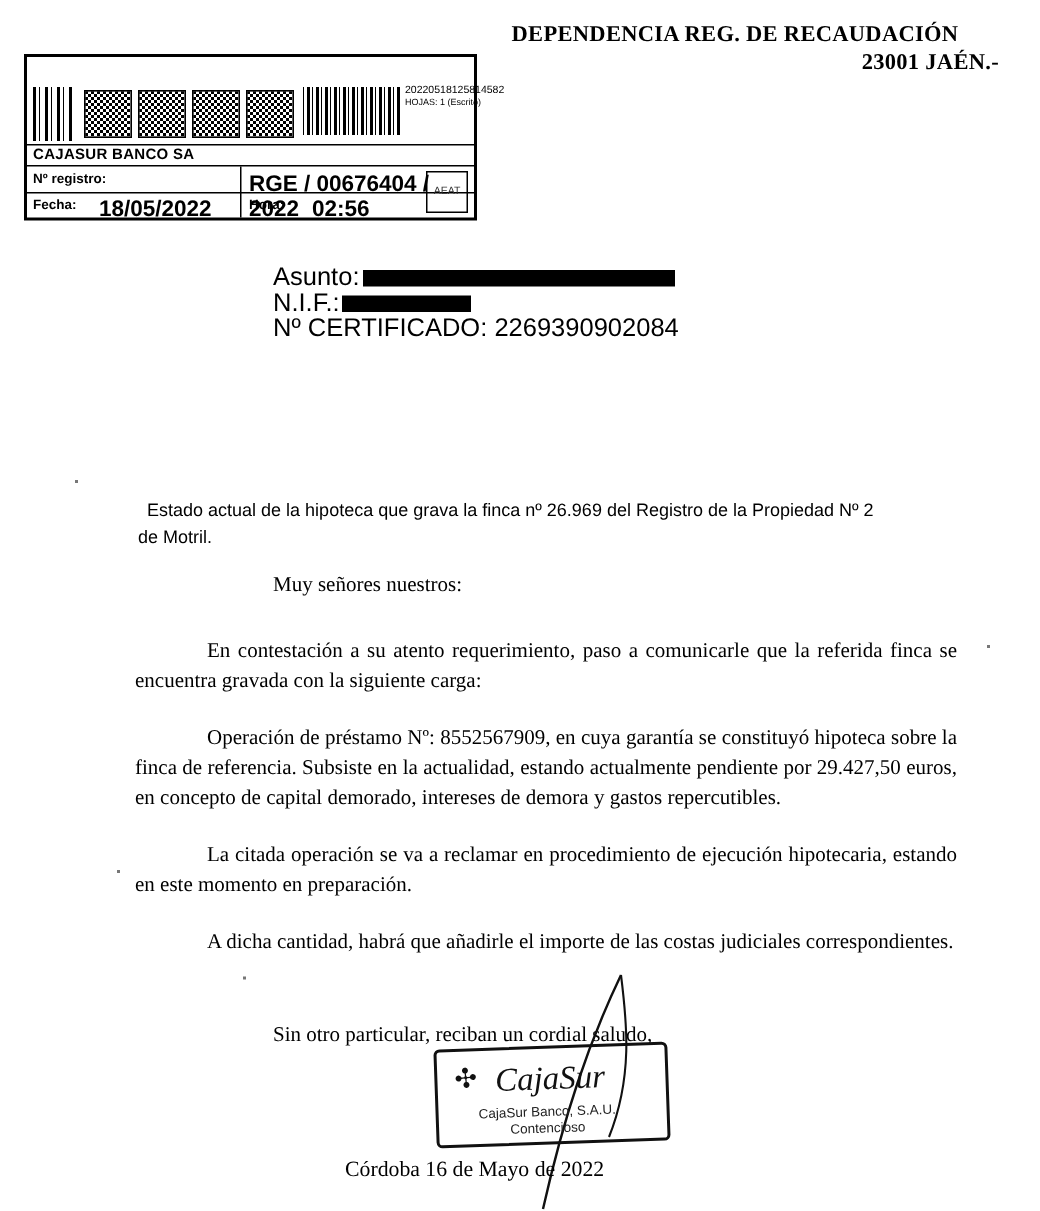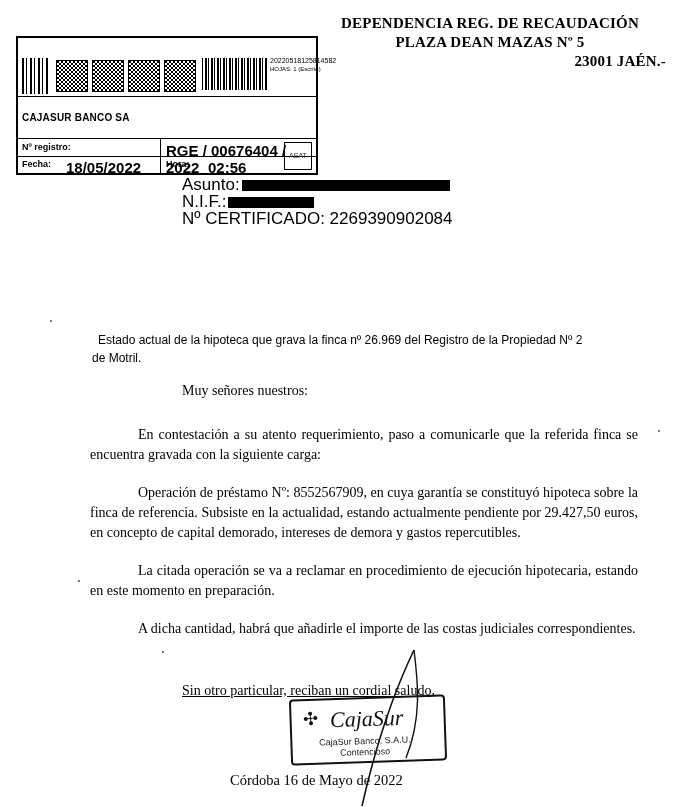--- a/index.html
+++ b/index.html
@@ -105,21 +105,21 @@
     font-size: 7px;
     font-family: "Liberation Sans", sans-serif;
     letter-spacing: 0px;
     line-height: 9px;
   }
   .code-vert .hojas { font-size: 6px; }
   .stamp-bank {
     border-top: 1px solid #000;
     font-size: 10px;
     font-weight: bold;
-    padding: 15px 4px;
+    padding: 1px 4px;
     letter-spacing: 0.2px;
   }
   .stamp-fields {
     border-top: 1px solid #000;
     position: relative;
     height: 34px;
   }
   .stamp-fields .divider {
     position: absolute;
     left: 142px;
@@ -195,21 +195,21 @@
     width: 548px;
     font-family: "Liberation Serif", serif;
     font-size: 14px;
     line-height: 20px;
     text-align: justify;
     margin-top: 16px;
   }
   .body p { margin: 0 0 18px 0; }
   .body p.greet { margin-left: 92px; margin-bottom: 24px; }
   .body p.ind { text-indent: 48px; }
-  .body p.closing { margin-left: 92px; margin-top: 42px; margin-bottom: 0; text-decoration: underline; }
+  .body p.closing { margin-left: 92px; margin-top: 42px; margin-bottom: 0; }
 
   
   .seal {
     position: absolute;
     left: 290px;
     top: 697px;
     width: 152px;
     height: 62px;
     border: 2px solid #111;
     border-radius: 4px;
@@ -267,21 +267,20 @@
     background: #777;
     width: 2px;
     height: 2px;
   }
 </style>
 </head>
 <body>
 
 <div class="header-block">
   <div class="line1">DEPENDENCIA REG. DE RECAUDACIÓN</div>
-  <div class="line2">PLAZA DEAN MAZAS Nº 5</div>
   <div class="line3">23001 JAÉN.-</div>
 </div>
 
 <div class="stamp-title">Registro General de la AEAT</div>
 <div class="stamp-sub">RGTO. DELEGACION JAEN</div>
 
 <div class="stamp">
   <div class="stamp-row-codes">
     <div class="barcode-left"></div>
     <div class="dmx d1"></div>

